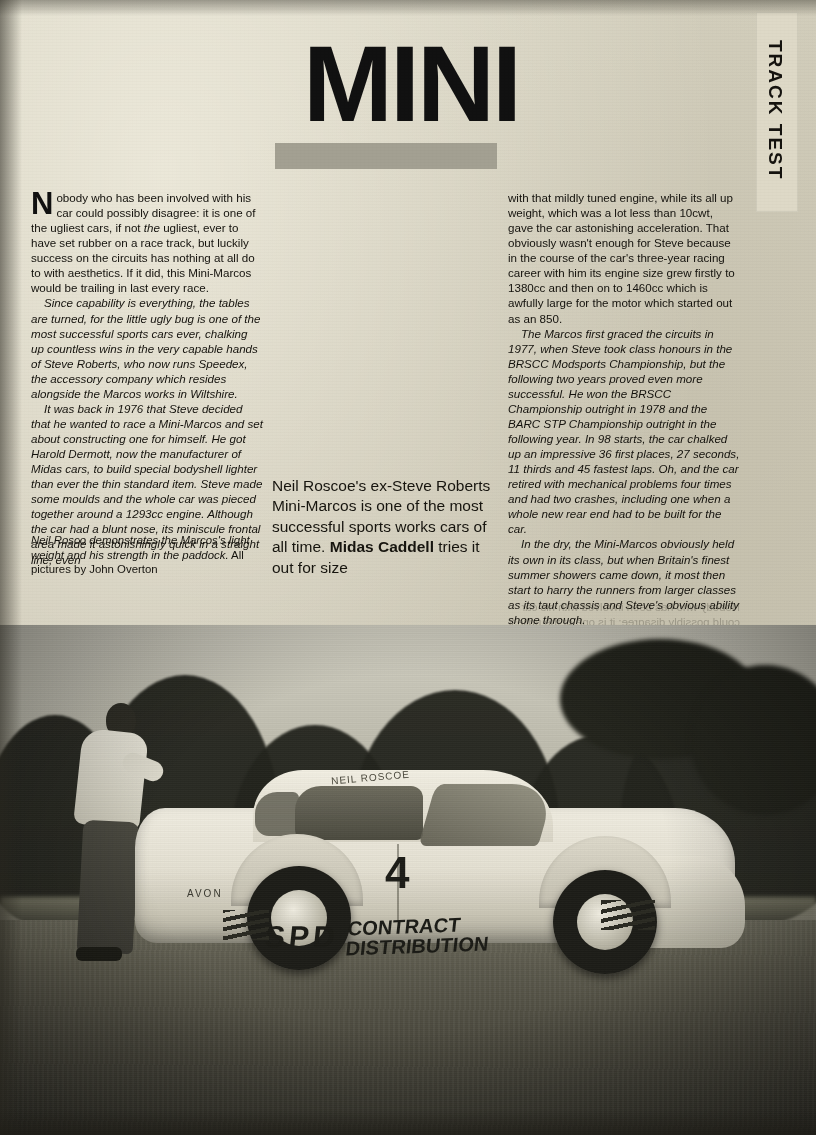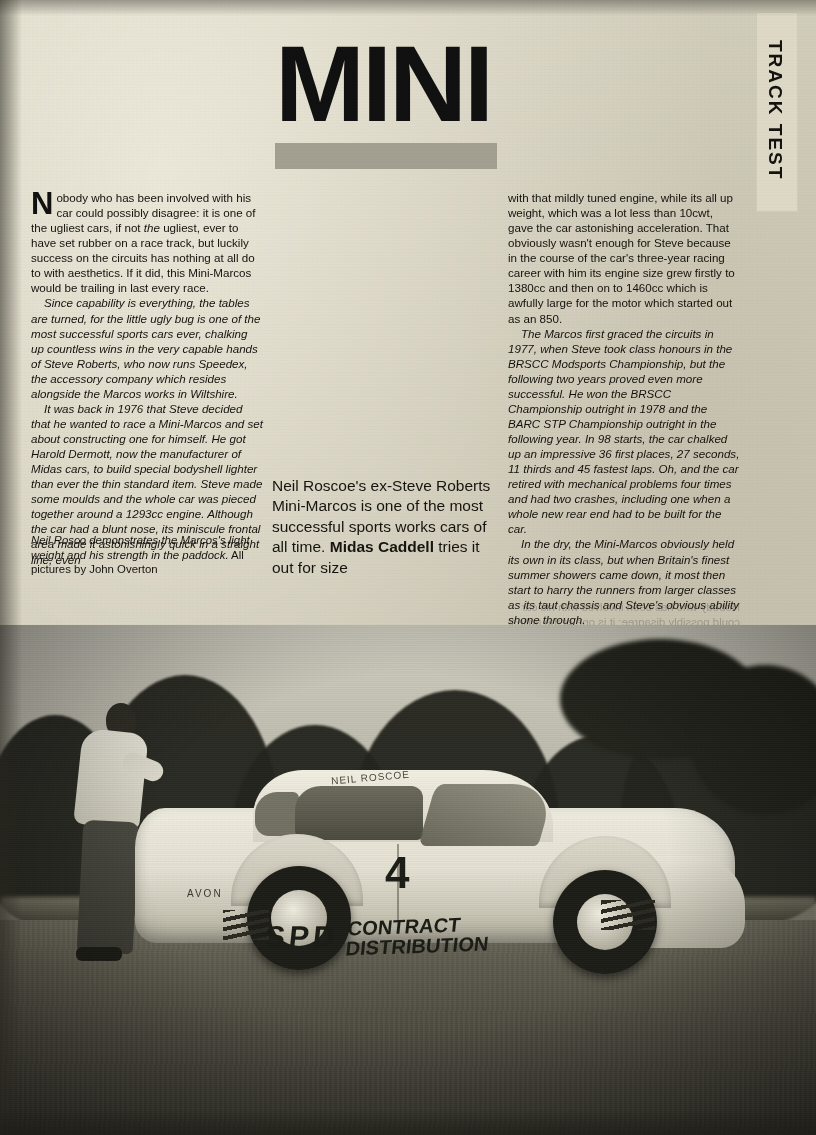--- a/index.html
+++ b/index.html
@@ -86,21 +86,21 @@
   }
   .masthead .line {
     font-family: "Liberation Sans", sans-serif;
     font-weight: bold;
     color: #111;
     line-height: .82;
     letter-spacing: -3px;
     margin: 0;
   }
   .masthead .l1 { font-size: 70px; }
-  .masthead .l2 { font-size: 108px; margin-top: 4px; }
+  .masthead .l2 { font-size: 108px; margin-top: 4px; margin-left: 28px; }
   .masthead .rule {
     margin-top: 14px;
     width: 222px;
     height: 26px;
     background: #a3a092;
   }
 
   
   .standfirst {
     position: absolute;

